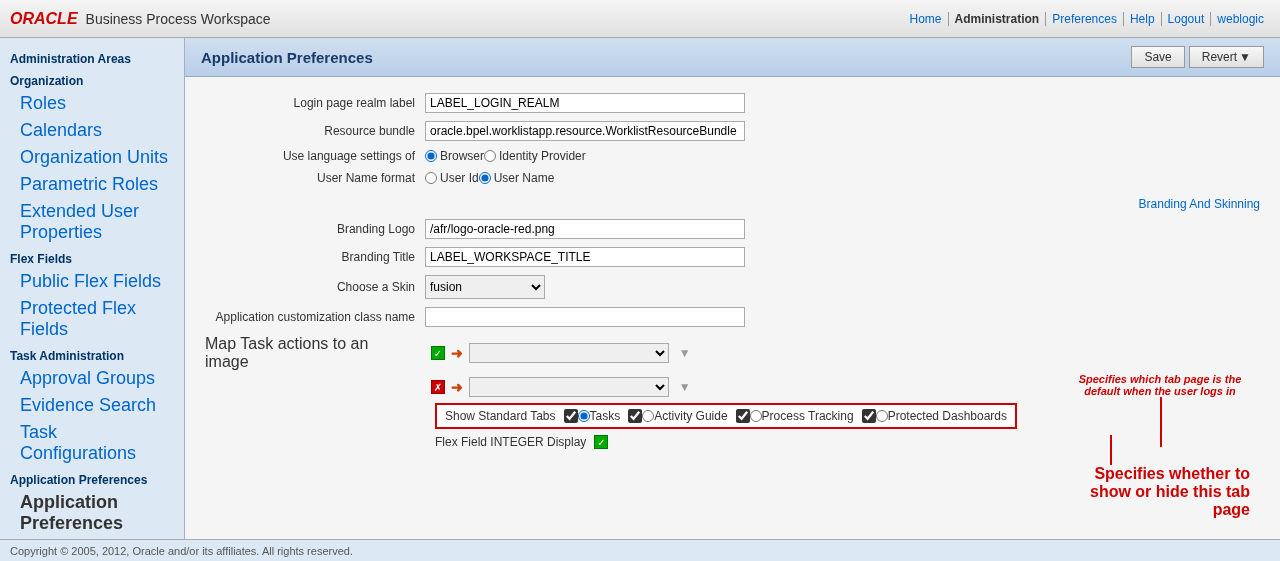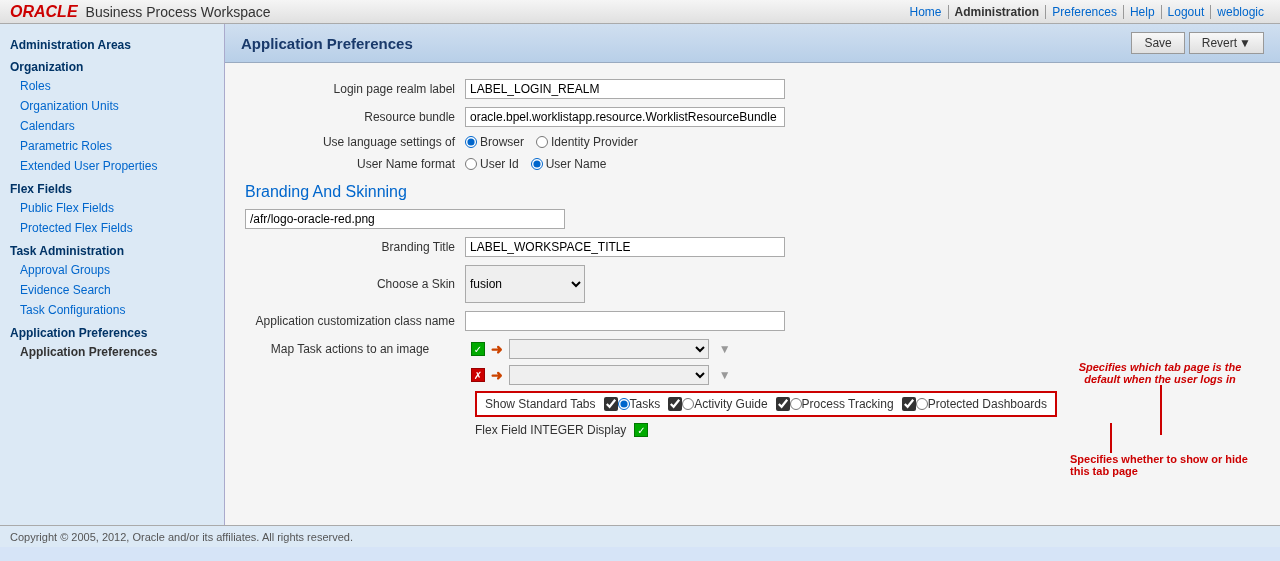--- a/index.html
+++ b/index.html
@@ -6,21 +6,21 @@
     body { font-family: Arial, sans-serif; font-size: 12px; background: #d6e4f7; color: #333; }
 
     
     #header {
       background: linear-gradient(to bottom, #f5f5f5, #e0e0e0);
       border-bottom: 1px solid #aaa;
       padding: 6px 10px;
       display: flex;
       align-items: center;
       justify-content: space-between;
-      height: 24px;
+      height: 38px;
     }
     #header-logo {
       display: flex;
       align-items: center;
       gap: 8px;
     }
     #oracle-logo {
       color: #cc0000;
       font-weight: bold;
       font-size: 16px;
@@ -47,39 +47,39 @@
     #header-nav a.active { font-weight: bold; color: #333; }
 
     
     #main-layout {
       display: flex;
       height: calc(561px - 38px - 22px);
     }
 
     
     #sidebar {
-      width: 225px;
+      width: 185px;
       background: #dce9f5;
       border-right: 1px solid #aac;
       padding: 8px 0;
       flex-shrink: 0;
       overflow-y: auto;
     }
     .sidebar-section-title {
       font-weight: bold;
       font-size: 12px;
       color: #003366;
       padding: 6px 10px 2px 10px;
       cursor: default;
     }
     .sidebar-item {
       padding: 3px 10px 3px 20px;
       color: #0066cc;
       cursor: pointer;
-      font-size: 12px;
+      font-size: 18px;
     }
     .sidebar-item.active {
       color: #333;
       font-weight: bold;
       text-decoration: none;
     }
 
     
     #content {
       flex: 1;
@@ -144,58 +144,57 @@
       width: 320px;
       height: 20px;
       border: 1px solid #aaa;
       background: white;
       padding: 2px 4px;
       font-size: 12px;
     }
     .form-radio-group {
       display: flex;
       align-items: flex-start;
-      gap: 12px;
     }
     .form-radio-group label {
       display: flex;
       align-items: center;
       gap: 3px;
       cursor: pointer;
     }
 
     
     .section-header {
-      text-align: left;
+      text-align: right;
       color: #0066cc;
-      font-size: 16px;
+      font-size: 12px;
       margin: 12px 0 8px 0;
       font-weight: normal;
     }
 
     
     .skin-select {
       width: 120px;
-      height: 38px;
+      height: 24px;
       font-size: 12px;
       border: 1px solid #aaa;
     }
 
     
     .map-task-row {
       display: flex;
       align-items: center;
       gap: 6px;
       margin-bottom: 6px;
     }
     .map-task-label {
-      text-align: center;
+      text-align: left;
       width: 220px;
       padding-right: 10px;
-      font-size: 12px;
+      font-size: 16px;
       flex-shrink: 0;
     }
     .map-task-select {
       width: 200px;
       height: 20px;
       font-size: 12px;
       border: 1px solid #aaa;
     }
     .checkbox-green {
       width: 14px;
@@ -292,22 +291,22 @@
   </div>
 </div>
 
 <div id="main-layout" style="position:relative;">
 
   <div id="sidebar">
     <div class="sidebar-section-title">Administration Areas</div>
 
     <div class="sidebar-section-title">Organization</div>
     <div class="sidebar-item">Roles</div>
+    <div class="sidebar-item">Calendars</div>
     <div class="sidebar-item">Organization Units</div>
-    <div class="sidebar-item">Calendars</div>
     <div class="sidebar-item">Parametric Roles</div>
     <div class="sidebar-item">Extended User Properties</div>
 
     <div class="sidebar-section-title">Flex Fields</div>
     <div class="sidebar-item">Public Flex Fields</div>
     <div class="sidebar-item">Protected Flex Fields</div>
 
     <div class="sidebar-section-title">Task Administration</div>
     <div class="sidebar-item">Approval Groups</div>
     <div class="sidebar-item">Evidence Search</div>
@@ -366,20 +365,21 @@
           <label>
             <input type="radio" class="tab-radio" name="username" checked="" style="">
             <span>User Name</span>
           </label>
         </div>
       </div>
 
       <div class="section-header">Branding And Skinning</div>
 
       <div class="form-row">
+        <div class="form-label">Branding Logo</div>
         <input type="text" class="form-input" value="/afr/logo-oracle-red.png" style="">
       </div>
 
       <div class="form-row">
         <div class="form-label">Branding Title</div>
         <input type="text" class="form-input" value="LABEL_WORKSPACE_TITLE" style="">
       </div>
 
       <div class="form-row">
         <div class="form-label">Choose a Skin</div>
@@ -444,21 +444,21 @@
           </div>
         </div>
 
         <div style="position:absolute; right:10px; top:-30px; text-align:center;font-style:italic;">
           <div style="color:#cc0000; font-weight:bold; font-size:11px; max-width:180px; text-align:center;">Specifies which tab page is the default when the user logs in</div>
           <div style="border-left:2px solid #cc0000; height:50px; margin-left:90px;"></div>
         </div>
 
         <div style="position:absolute; right:10px; top:32px; text-align:center;">
           <div style="border-left:2px solid #cc0000; height:30px; margin-left:40px;"></div>
-          <div style="color:#cc0000; font-weight:bold; font-size:11px; max-width:180px; text-align:left;">Specifies whether to show or hide this tab page</div>
+          <div style="color:#cc0000; font-weight:bold; font-size:16px; max-width:180px; text-align:right;">Specifies whether to show or hide this tab page</div>
         </div>
       </div>
 
       <div class="flex-field-row">
         <span style="margin-right:8px;">Flex Field INTEGER Display</span>
         <span class="checkbox-green">✓</span>
       </div>
 
     </div>
   </div>

